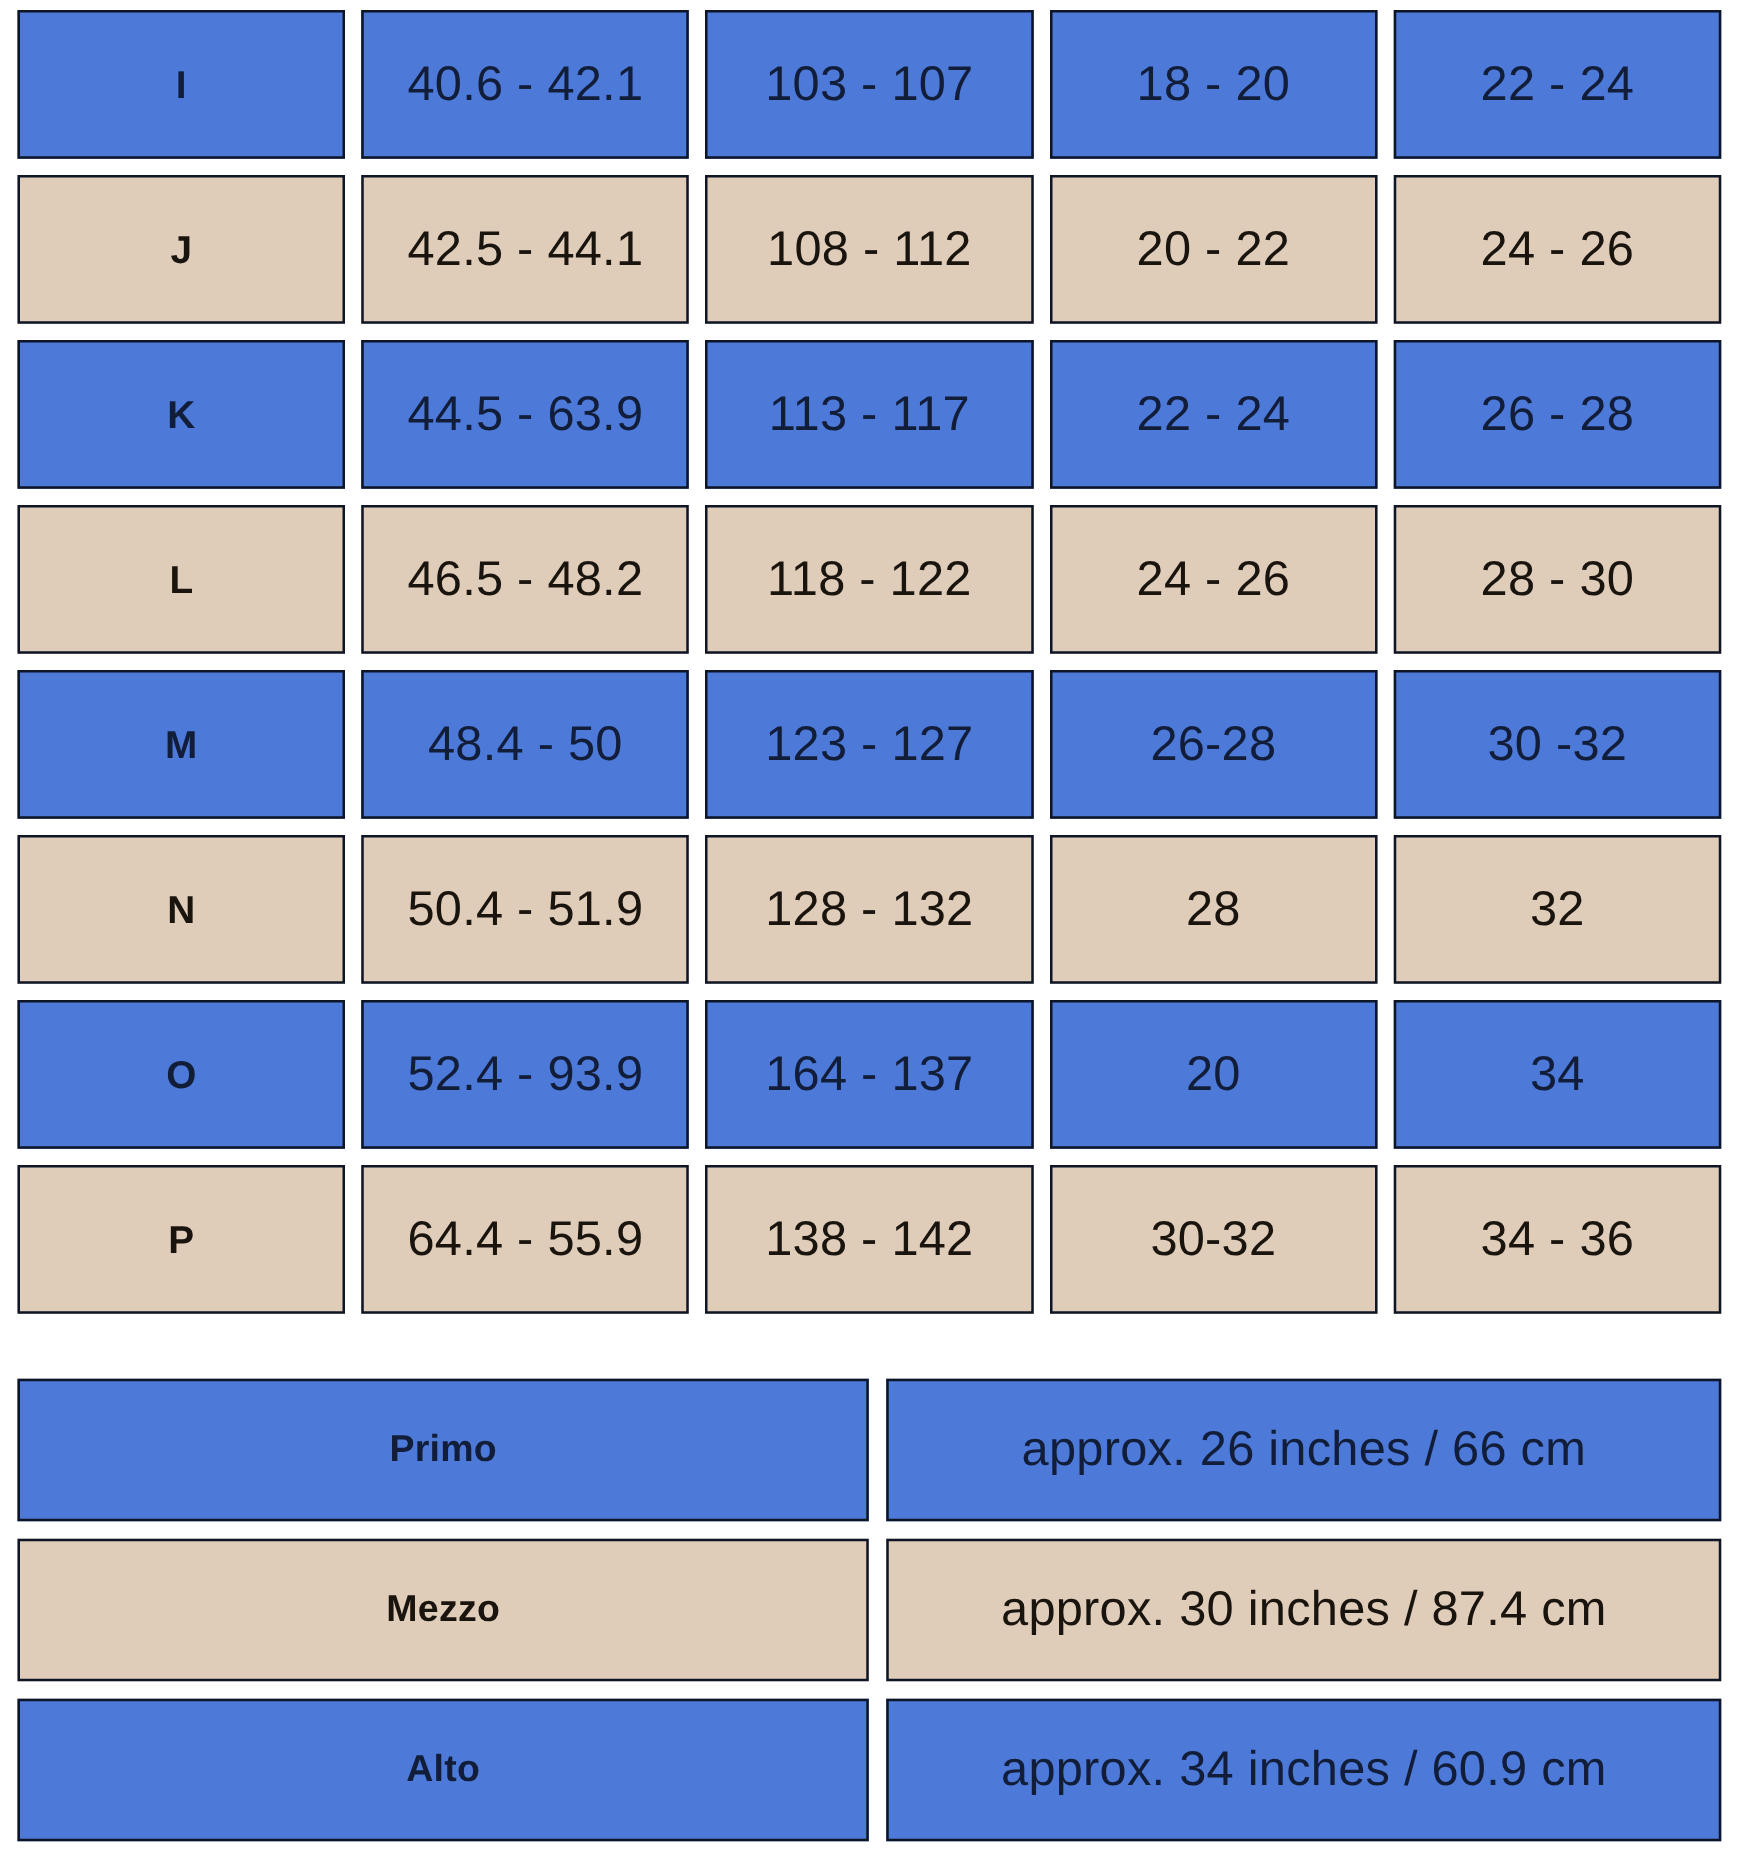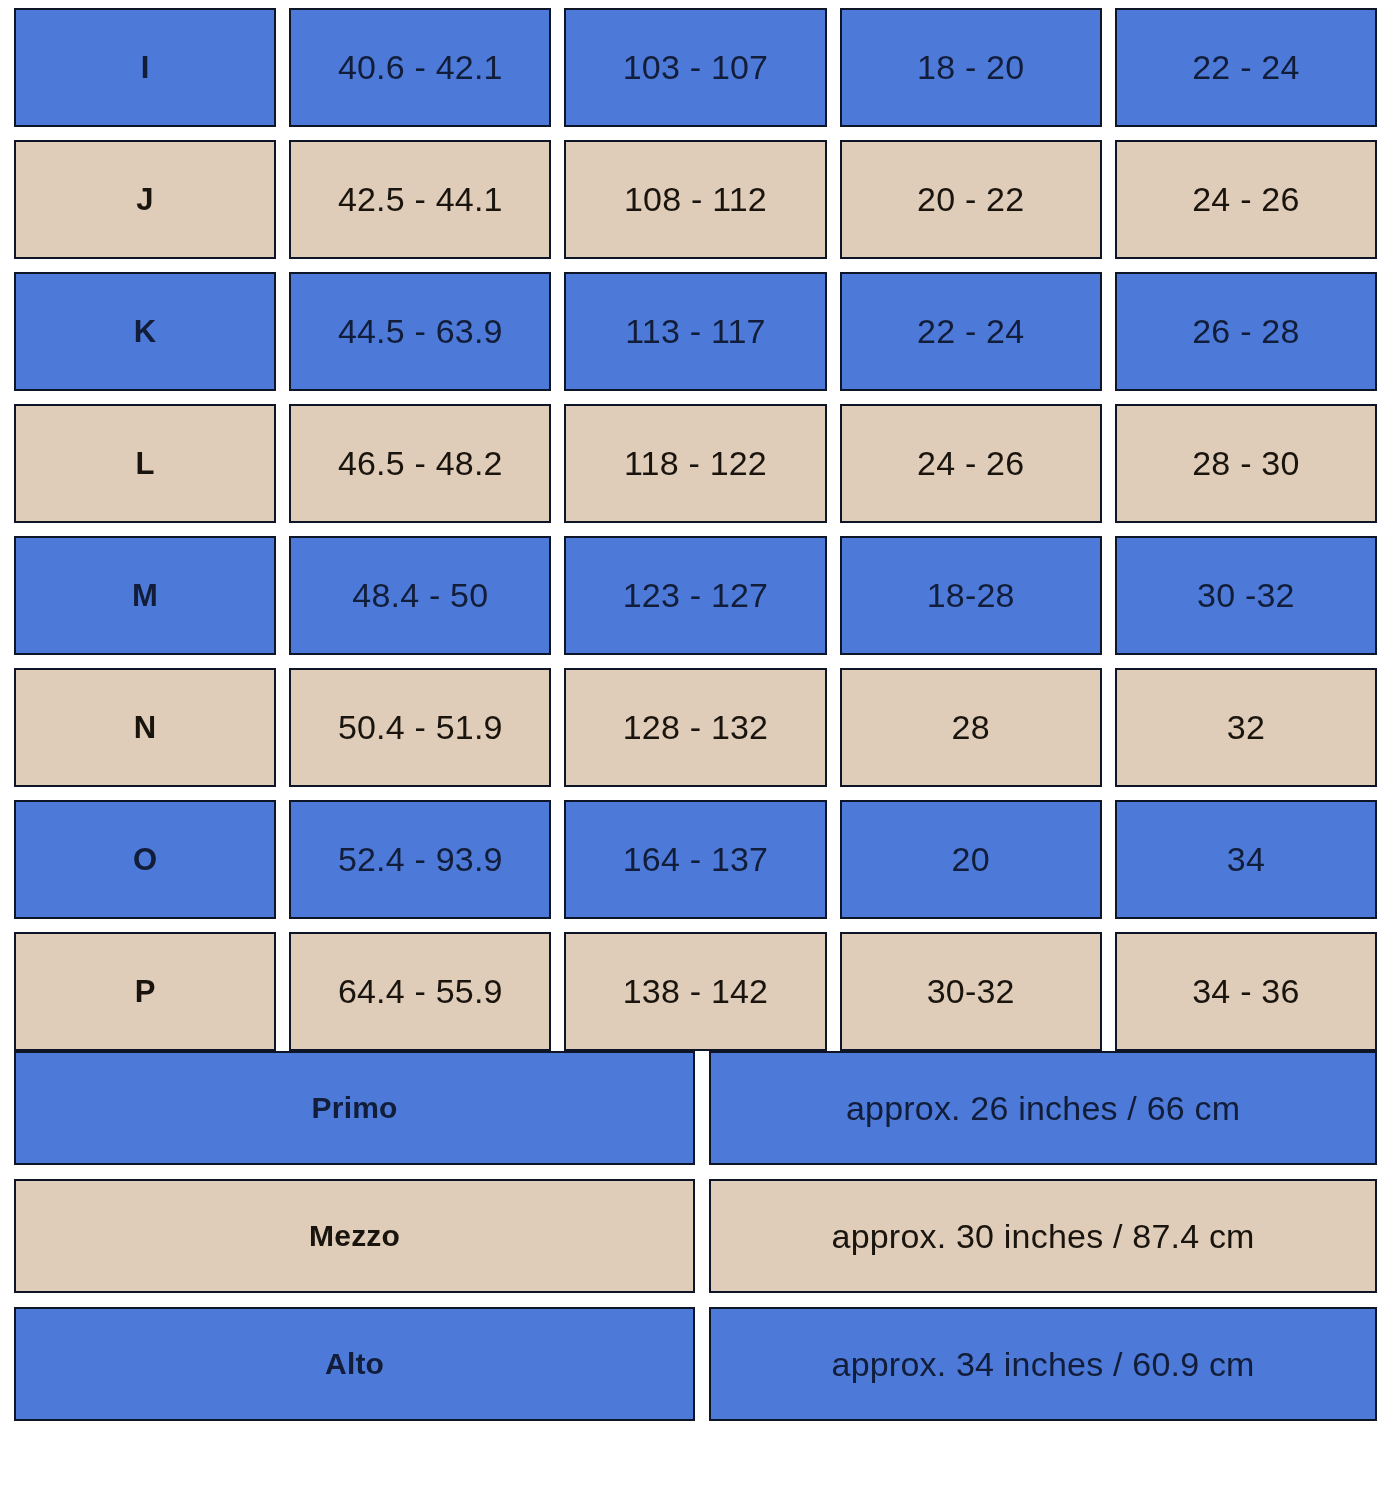--- a/index.html
+++ b/index.html
@@ -29,33 +29,34 @@
     column-gap: 13px;
     row-gap: 13px;
     grid-auto-rows: 119px;
   }
   .trow { display: contents; }
   .cell {
     border: 2.5px solid var(--border);
     display: flex;
     align-items: center;
     justify-content: center;
-    font-size: 34px;
+    font-size: 39px;
     letter-spacing: 0.2px;
     text-align: center;
   }
   .cell.blue { background: var(--blue); color: var(--text-on-blue); }
   .cell.tan  { background: var(--tan);  color: var(--text-on-tan); }
   .cell.letter { font-weight: bold; font-size: 31px; }
   .length-table {
     display: grid;
     grid-template-columns: 1.02fr 1fr;
     column-gap: 14px;
     row-gap: 14px;
     grid-auto-rows: 114px;
+    margin-top: 52px;
   }
   .length-table .label { font-weight: bold; font-size: 30px; }
 </style>
 </head>
 <body>
 
 <div class="page">
 
   <div class="size-table">
 
@@ -88,21 +89,21 @@
       <div class="cell tan">46.5 - 48.2</div>
       <div class="cell tan">118 - 122</div>
       <div class="cell tan">24 - 26</div>
       <div class="cell tan">28 - 30</div>
     </div>
 
     <div class="trow">
       <div class="cell blue letter">M</div>
       <div class="cell blue">48.4 - 50</div>
       <div class="cell blue">123 - 127</div>
-      <div class="cell blue">18-28</div>
+      <div class="cell blue">26-28</div>
       <div class="cell blue">30 -32</div>
     </div>
 
     <div class="trow">
       <div class="cell tan letter">N</div>
       <div class="cell tan">50.4 - 51.9</div>
       <div class="cell tan">128 - 132</div>
       <div class="cell tan">28</div>
       <div class="cell tan">32</div>
     </div>

